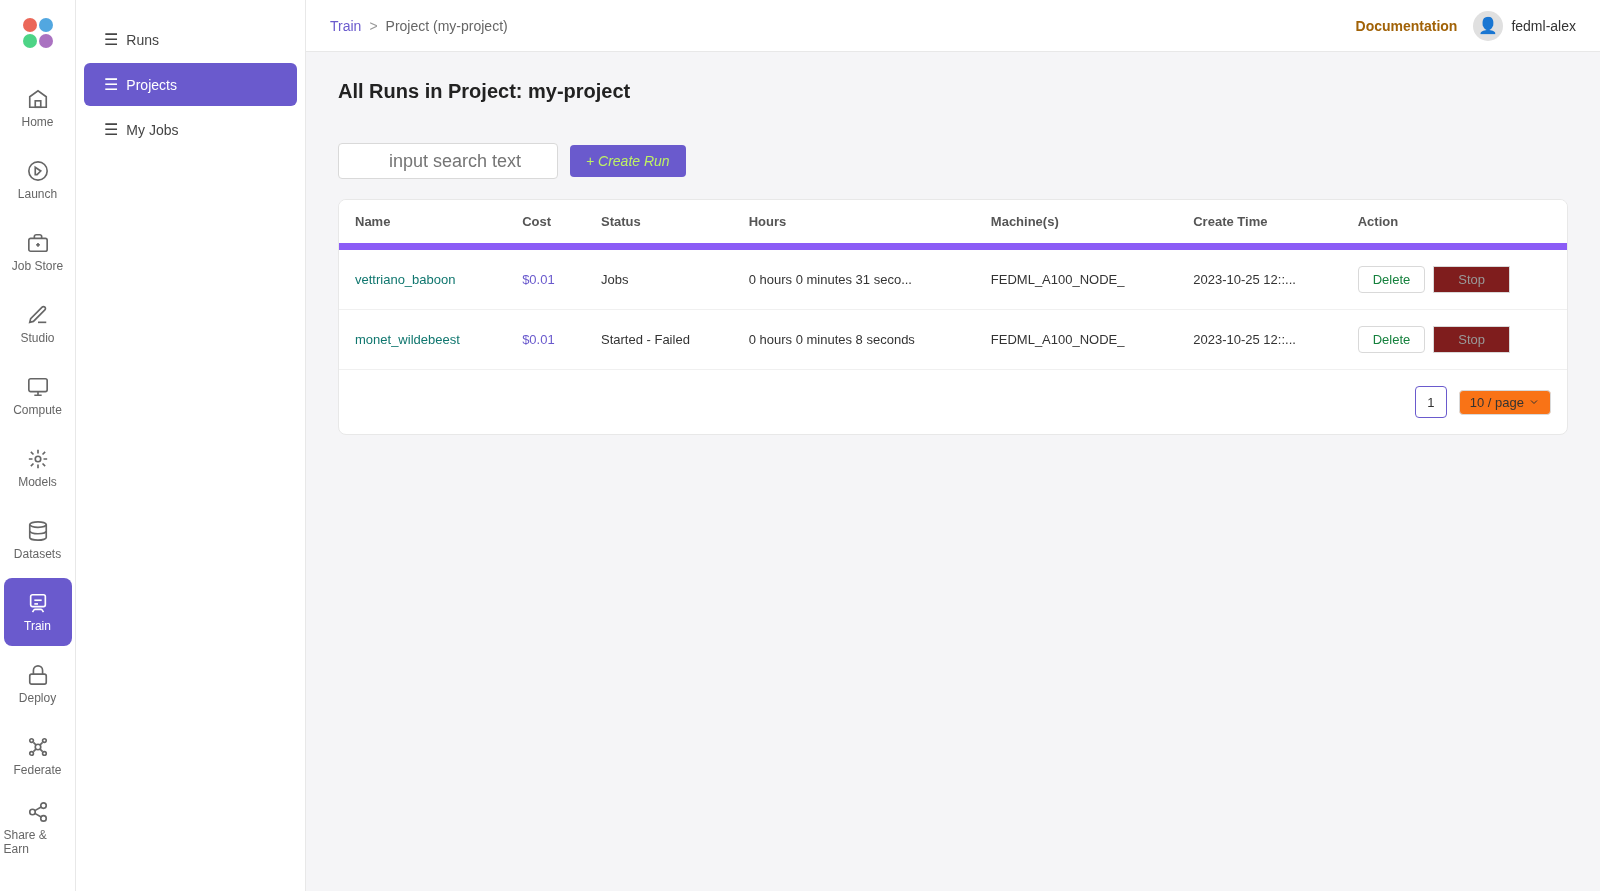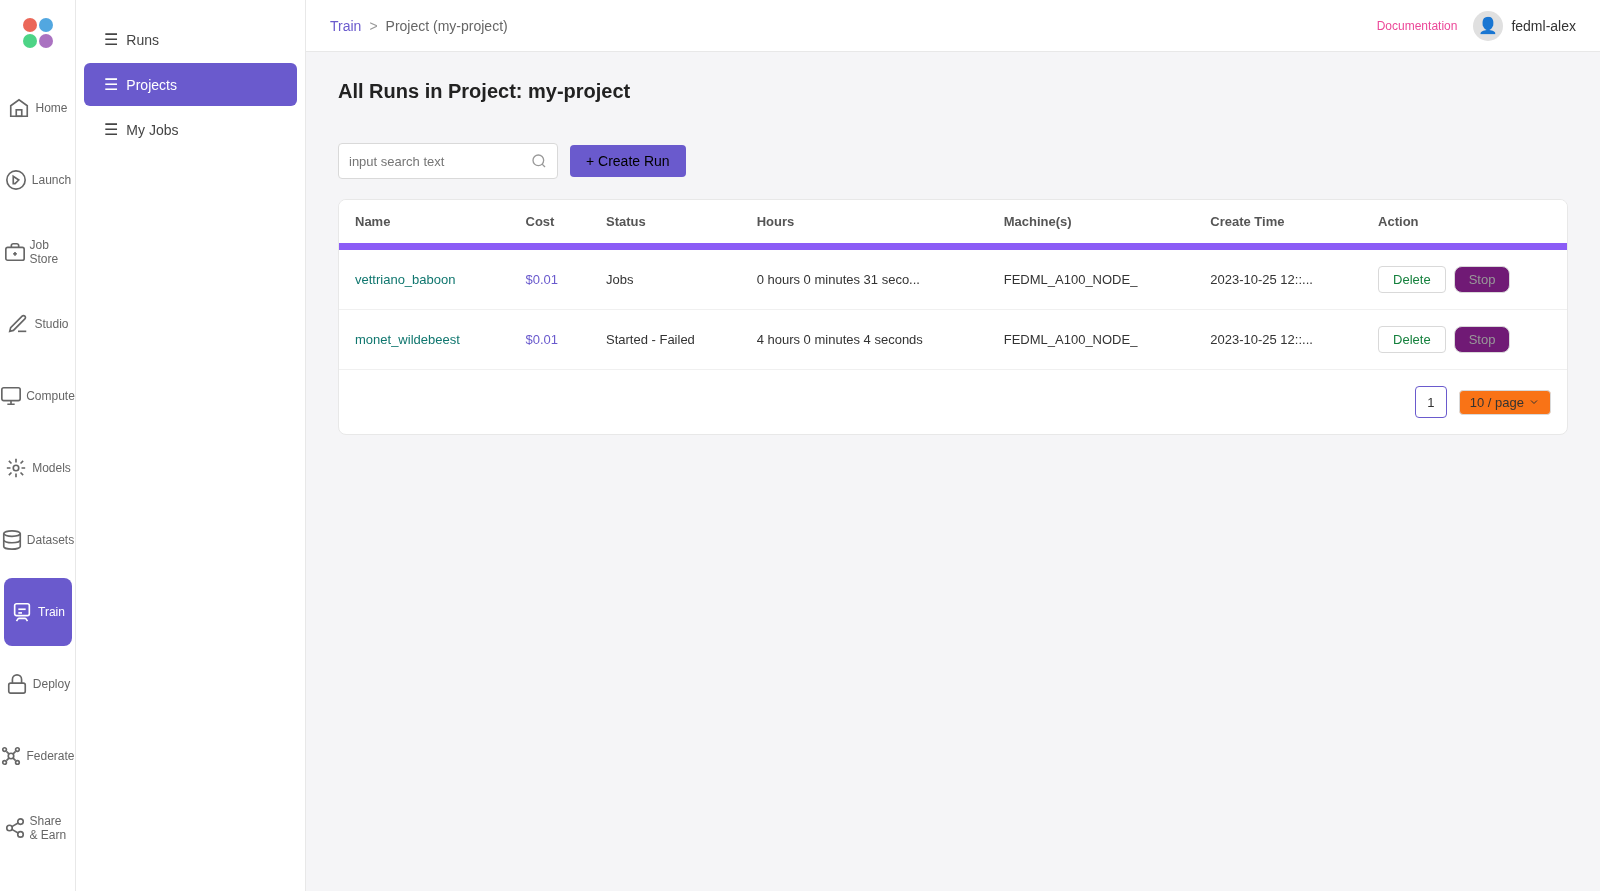--- a/index.html
+++ b/index.html
@@ -22,21 +22,21 @@
       display: flex;
       align-items: center;
       justify-content: center;
       margin-bottom: 16px;
       width: 42px;
       height: 42px;
     }
     .logo-svg { width: 36px; height: 36px; }
     .sidebar-item {
       display: flex;
-      flex-direction: row;
+      flex-direction: column;
       align-items: center;
       justify-content: center;
       width: 68px;
       height: 68px;
       border-radius: 8px;
       cursor: pointer;
       gap: 4px;
       color: #666;
       font-size: 12px;
       transition: background 0.15s;
@@ -100,21 +100,21 @@
       color: #666;
       font-size: 14px;
     }
     .breadcrumb-link { color: #6a5acd; cursor: pointer; }
     .breadcrumb-sep { color: #999; }
     .topbar-right {
       display: flex;
       align-items: center;
       gap: 16px;
     }
-    .doc-link { color: #ec4899; cursor: pointer; text-decoration: none; font-size: 12px; }
+    .doc-link { color: #a16207; cursor: pointer; text-decoration: none; font-size: 14px; font-weight: bold; }
     .user-area {
       display: flex;
       align-items: center;
       gap: 8px;
       cursor: pointer;
     }
     .user-avatar {
       width: 30px;
       height: 30px;
       border-radius: 50%;
@@ -153,45 +153,47 @@
       border: 1px solid #d9d9d9;
       border-radius: 4px;
       background: #fff;
       padding: 0 10px;
       width: 220px;
       height: 36px;
     }
     .search-input {
       border: none;
       outline: none;
-      font-size: 13px;
+      font-size: 18px;
       color: #999;
       flex: 1;
       background: transparent;
+      margin-left: 40px;
     }
     .search-icon-btn {
       background: none;
       border: none;
       cursor: pointer;
       color: #999;
       display: flex;
       align-items: center;
     }
     .create-run-btn {
       display: flex;
       align-items: center;
       gap: 6px;
       background: #6a5acd;
-      color: #000000;
+      color: #bef264;
       border: none;
       border-radius: 4px;
       padding: 8px 16px;
       font-size: 14px;
       cursor: pointer;
       font-weight: 500;
+      font-style: italic;
     }
 
     
     .table-container {
       background: #fff;
       border-radius: 8px;
       border: 1px solid #e8e8e8;
       overflow: hidden;
     }
     table {
@@ -232,23 +234,23 @@
       border: 1px solid #d9d9d9;
       background: #fff;
       border-radius: 4px;
       padding: 5px 14px;
       font-size: 13px;
       cursor: pointer;
       color: #15803d;
     }
     .btn-stop {
       border: 1px solid #d9d9d9;
-      background: #701a75;
-      border-radius: 8px;
-      padding: 5px 14px;
+      background: #7f1d1d;
+      border-radius: 0;
+      padding: 5px 24px;
       font-size: 13px;
       cursor: pointer;
       color: #999;
     }
 
     
     .pagination {
       display: flex;
       justify-content: flex-end;
       align-items: center;
@@ -495,21 +497,21 @@
           <button class="btn-stop">Stop</button>
         </div>
       </td>
     </tr>
             <tr>
       <td>
         <a class="td-link">monet_wildebeest</a>
       </td>
       <td class="cost-val">$0.01</td>
       <td>Started - Failed</td>
-      <td>4 hours 0 minutes 4 seconds</td>
+      <td>0 hours 0 minutes 8 seconds</td>
       <td>FEDML_A100_NODE_</td>
       <td>2023-10-25 12::...</td>
       <td>
         <div class="action-cell">
           <button class="btn-delete">Delete</button>
           <button class="btn-stop">Stop</button>
         </div>
       </td>
     </tr>
           </tbody>

